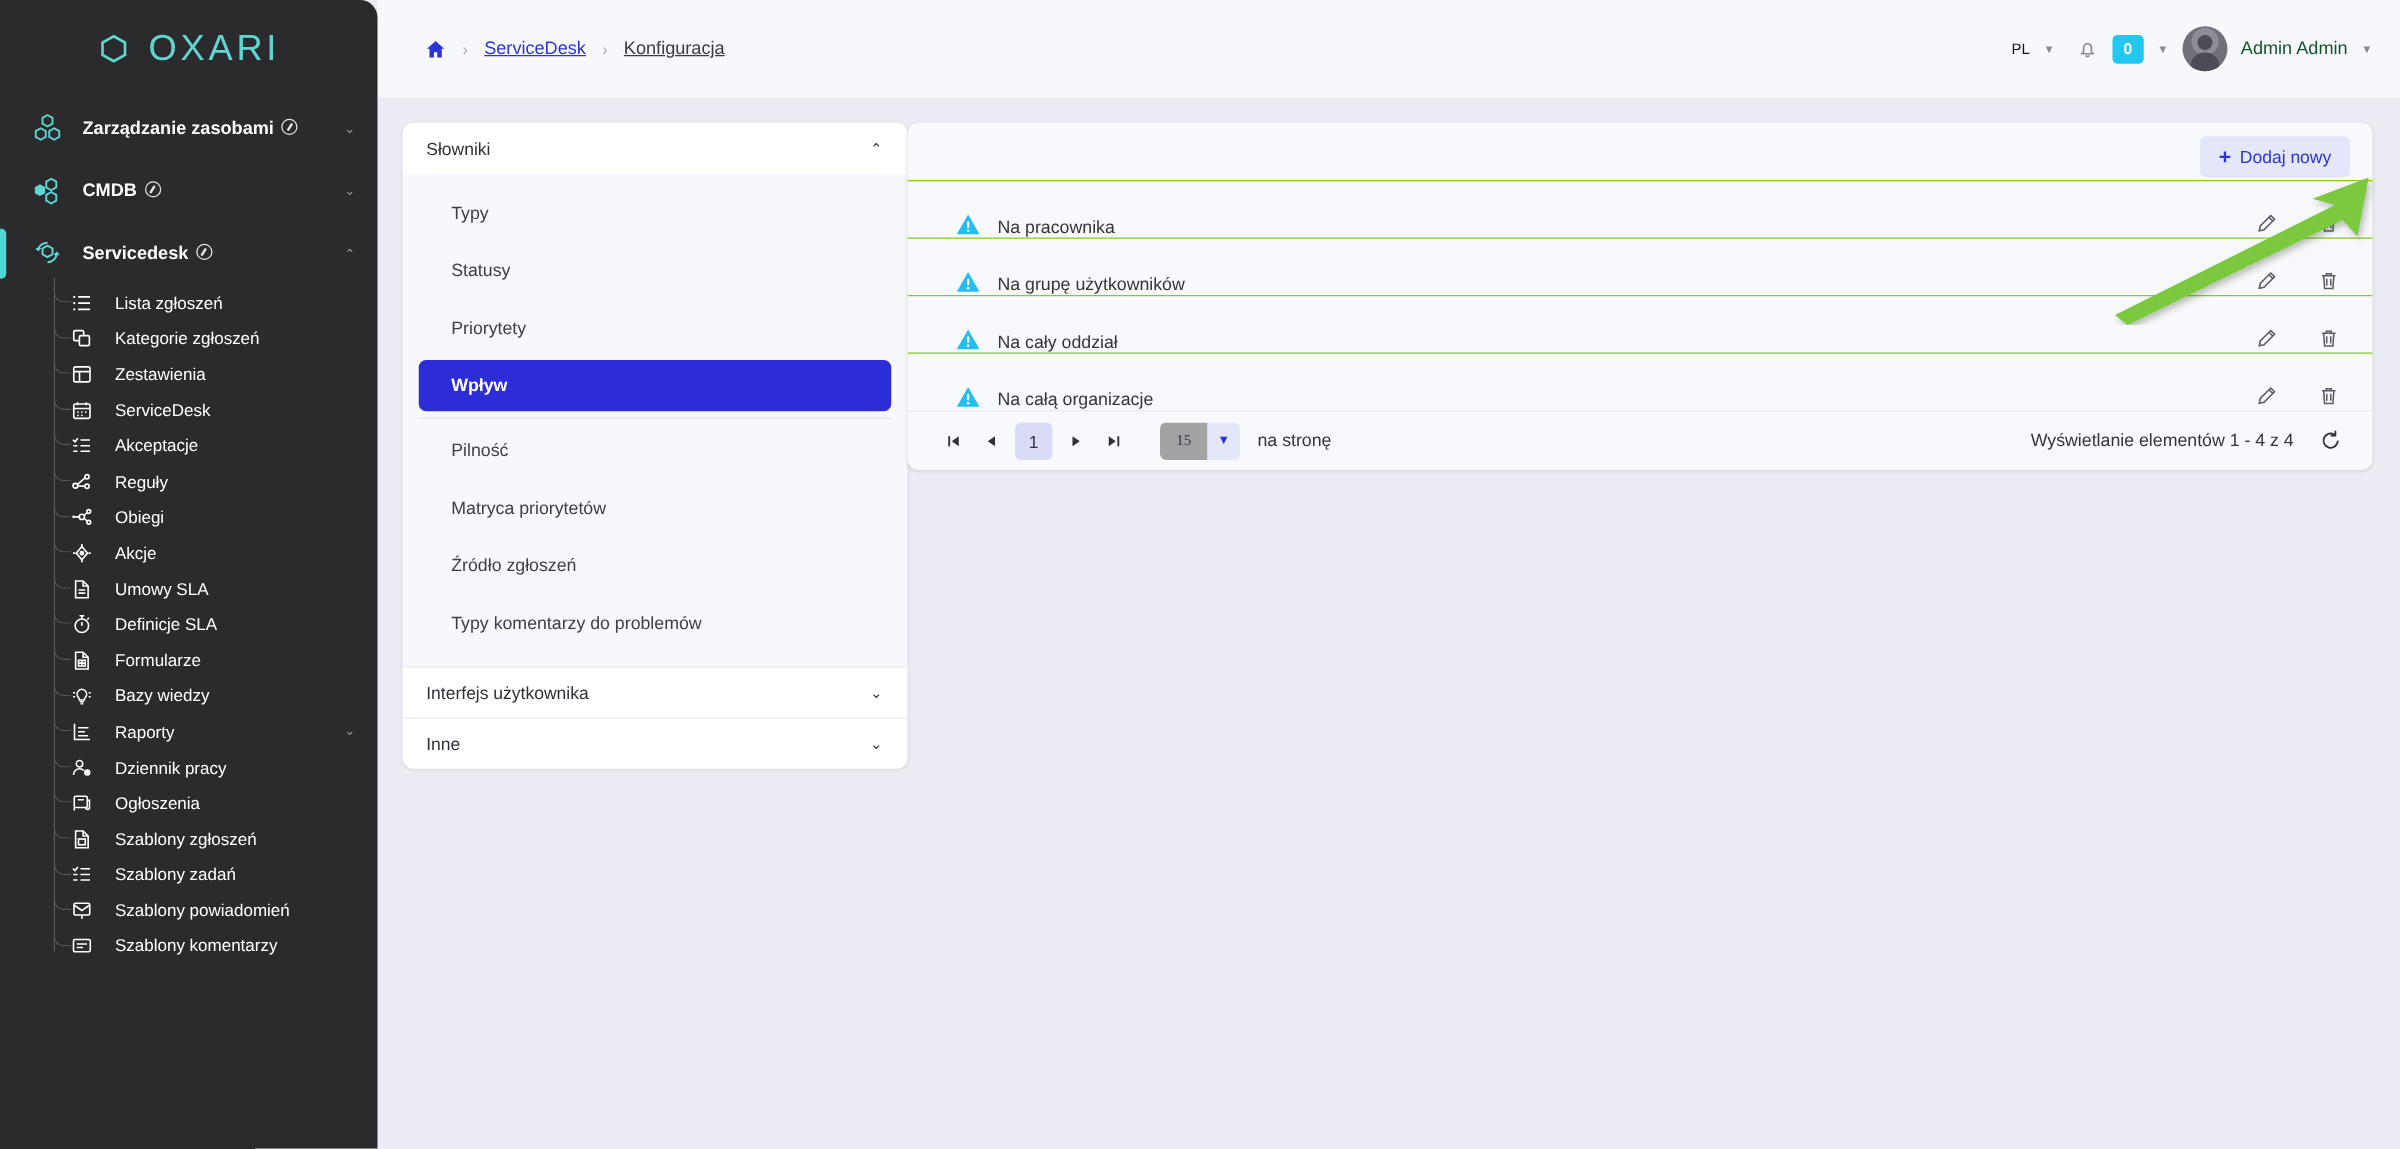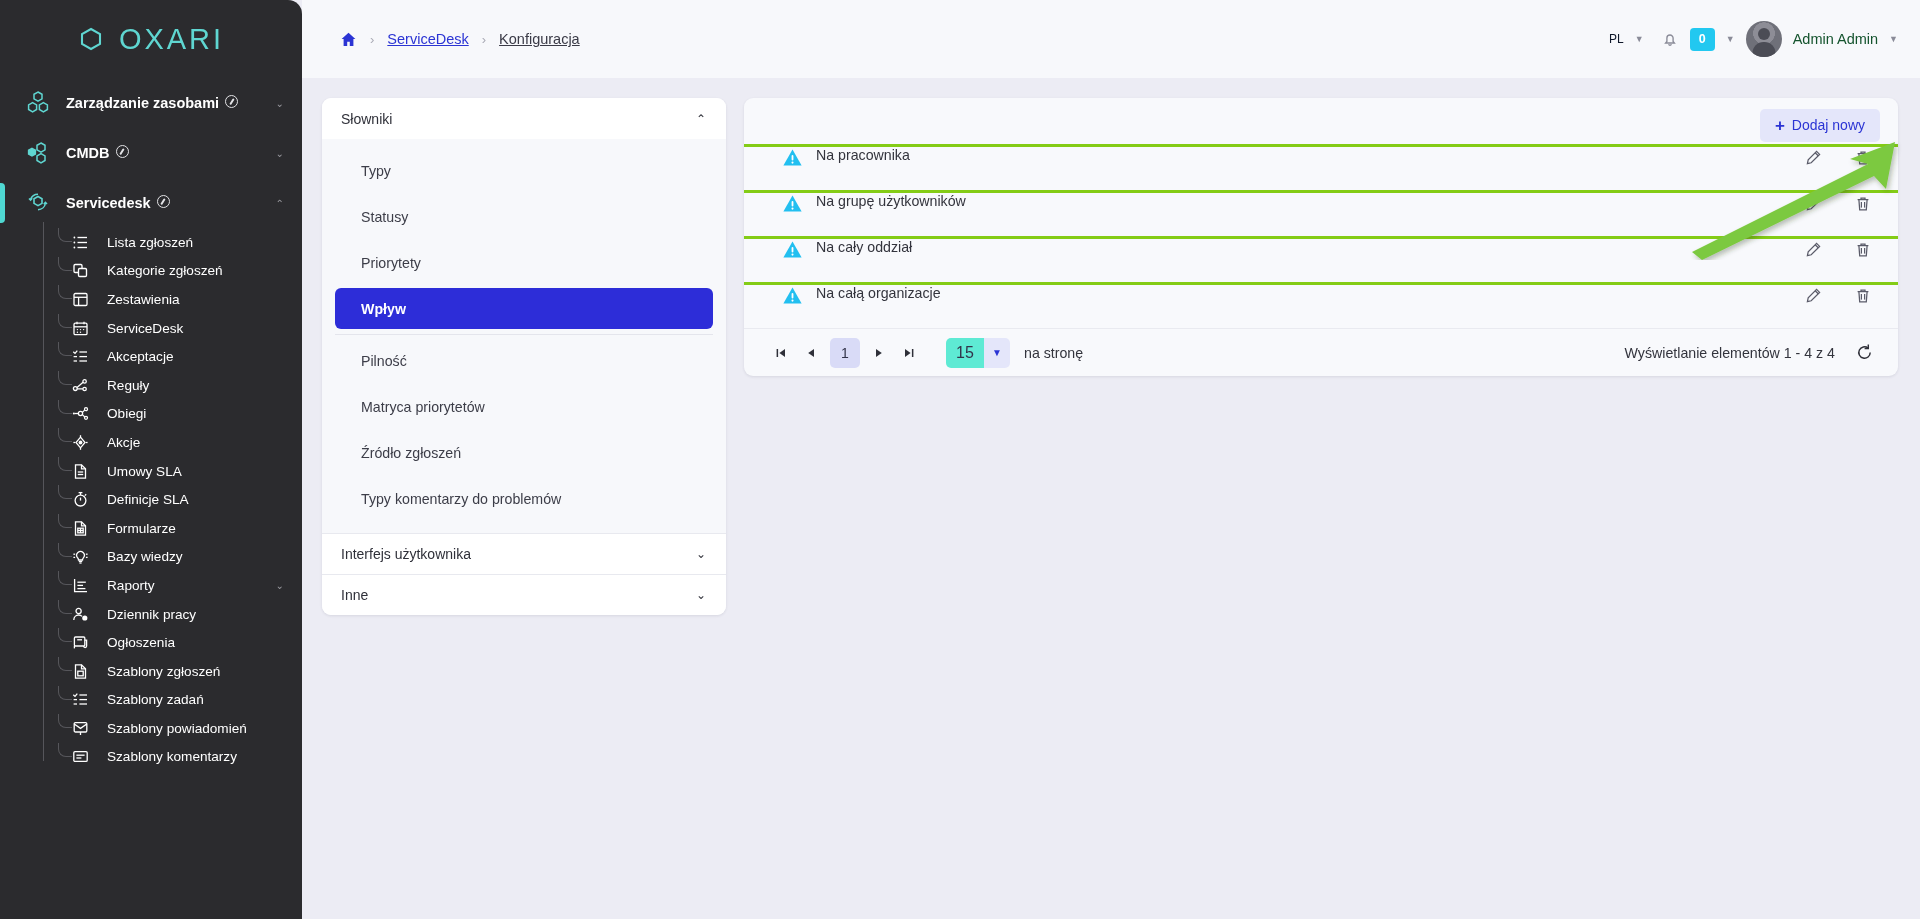--- a/index.html
+++ b/index.html
@@ -46,21 +46,21 @@
   .info-badge {
     display: inline-block; width: 13px; height: 13px; border-radius: 50%;
     border: 1.4px solid #E3E3E6; position: relative; flex: 0 0 13px;
   }
   .info-badge::after {
     content: ""; position: absolute; left: 4.4px; top: 1.6px;
     width: 1.6px; height: 7px; background: #E3E3E6; transform: rotate(32deg);
     border-radius: 1px;
   }
 
-  .subnav { position: relative; padding-left: 15px; }
+  .subnav { position: relative; padding-left: 0; }
   .subnav::before {
     content: ""; position: absolute; left: 43px; top: -6px; bottom: 10px;
     width: 1px; background: #56565B;
   }
   .sub-item {
     display: flex; align-items: center; height: 28.6px;
     padding-left: 44px; position: relative; cursor: pointer;
   }
   .sub-item .elbow {
     position: absolute; left: 43px; top: 0px; width: 14px; height: 14px;
@@ -103,21 +103,21 @@
   .avatar::before {
     content: ""; position: absolute; left: 50%; top: 7px; width: 12px; height: 12px;
     background: #4b4c55; border-radius: 50%; transform: translateX(-50%);
   }
   .avatar::after {
     content: ""; position: absolute; left: 50%; top: 21px; width: 23px; height: 17px;
     background: #4b4c55; border-radius: 11px 11px 0 0; transform: translateX(-50%);
   }
   .username { color: #14532d; font-size: 14.5px; cursor: pointer; }
 
-  .content { flex: 1; display: flex; gap: 18px; padding: 20px 22px 0 20px; align-items: flex-start; }
+  .content { flex: 1; display: flex; padding: 20px 22px 0 20px; align-items: flex-start; }
 
   
   .panel {
     width: 404px; flex: 0 0 404px; background: #F7F8FB;
     border-radius: 9px; overflow: hidden;
     box-shadow: 0 1px 3px rgba(30,30,60,.10);
   }
   .acc-head {
     height: 41px; background: #FFFFFF; display: flex; align-items: center;
     padding: 0 20px 0 19px; cursor: pointer; font-size: 14px; color: #2F3039;
@@ -140,22 +140,22 @@
   }
   .card-top { height: 46px; display: flex; align-items: center; justify-content: flex-end; padding: 8px 18px 0 0; }
   .add-btn {
     display: inline-flex; align-items: center; gap: 7px;
     background: #E4E6FA; color: #2B34D4; font-size: 14px;
     border-radius: 5px; padding: 8px 15px; cursor: pointer; border: none;
   }
   .add-btn .plus { font-size: 17px; line-height: 1; font-weight: 700; }
 
   .row {
-    display: flex; align-items: flex-start; height: 46px;
-    border-top: 3px solid #84cc16; padding: 0 24px 0 38px;
+    display: flex; align-items: flex-end; height: 46px;
+    border-top: 1px solid #84cc16; padding: 0 24px 0 38px;
   }
   .row:first-of-type { border-top: none; }
   .row .warn { flex: 0 0 22px; margin-right: 12px; display: flex; }
   .row .rlabel { font-size: 14.2px; color: #33343D; }
   .row .acts { margin-left: auto; display: flex; align-items: center; gap: 28px; }
   .act-btn { cursor: pointer; display: flex; align-items: center; justify-content: center; width: 22px; height: 22px; }
 
   .pager {
     display: flex; align-items: center; height: 48px;
     border-top: 1px solid #E9EAF0; padding: 0 24px 0 22px;
@@ -164,22 +164,22 @@
   .pg-num {
     width: 30px; height: 30px; background: #D9DBF7; border-radius: 5px;
     display: flex; align-items: center; justify-content: center;
     color: #32334A; font-size: 14px; cursor: pointer; margin: 0 4px;
   }
   .pg-select {
     display: flex; align-items: stretch; margin-left: 22px;
     border-radius: 5px; overflow: hidden; cursor: pointer; height: 30px;
   }
   .pg-select .val {
-    background: #5eead4; color: #32334A; font-size: 16px;
-    display: flex; align-items: center; justify-content: center; width: 38px;
+    background: #a3a3a3; color: #32334A; font-size: 12px;
+    display: flex; align-items: center; justify-content: center; width: 38px; font-family: Liberation Serif, serif;
   }
   .pg-select .arw {
     background: #E4E6FA; color: #2B34D4; font-size: 10px;
     display: flex; align-items: center; justify-content: center; width: 26px;
   }
   .pg-label { margin-left: 14px; font-size: 14.2px; color: #33343D; }
   .pg-info { margin-left: auto; font-size: 14.2px; color: #33343D; }
   .pg-refresh { margin-left: 20px; cursor: pointer; display: flex; }
 
   

